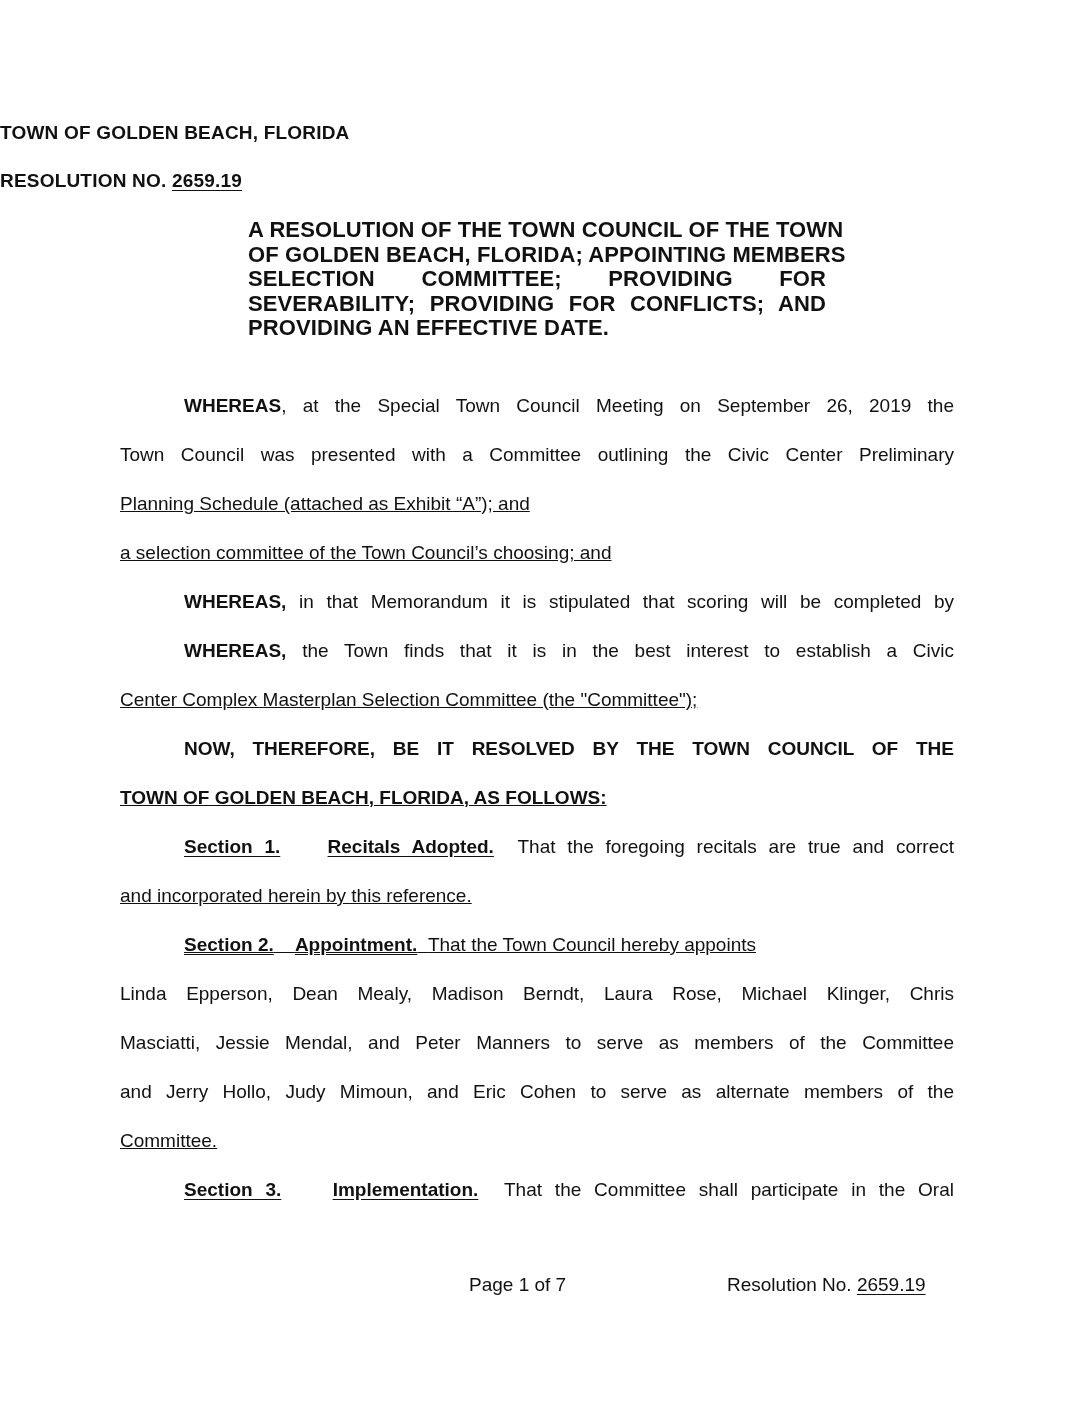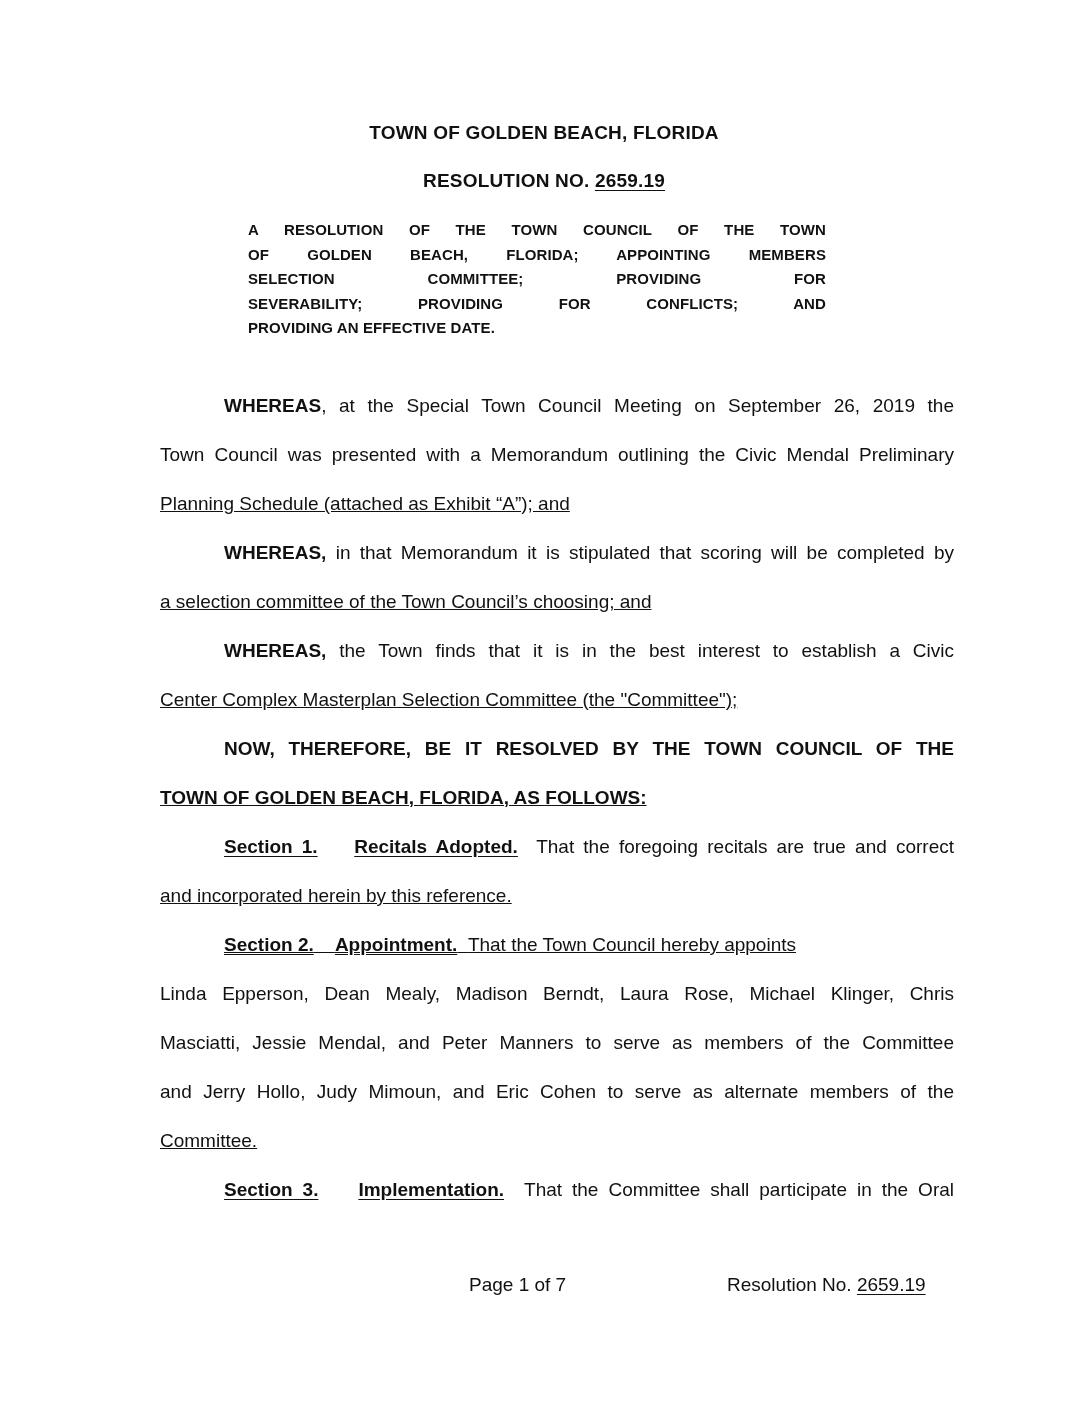--- a/index.html
+++ b/index.html
@@ -18,36 +18,36 @@
     .page {
       position: absolute;
       left: 0; top: 0;
       width: 1088px;
       height: 1408px;
     }
     .heading {
       position: absolute;
       left: 0;
       width: 1088px;
-      text-align: center;
+      text-align: left;
       font-weight: bold;
       font-size: 19px;
       letter-spacing: 0.2px;
     }
     .heading.h1 { top: 122px; }
     .heading.h2 { top: 170px; }
     .u { text-decoration: underline; text-underline-offset: 3px; }
 
     .title-block {
       position: absolute;
       left: 248px;
       width: 578px;
       top: 218px;
       font-weight: bold;
-      font-size: 15px;
+      font-size: 22px;
       line-height: 24.5px;
       text-align: justify;
       letter-spacing: 0.1px;
     }
     .title-line {
       display: block;
       text-align: justify;
       text-align-last: justify;
       white-space: nowrap;
     }
@@ -59,21 +59,20 @@
       width: 834px;
       font-size: 19px;
       line-height: 49px;
     }
     .line {
       display: block;
       height: 49px;
       white-space: nowrap;
       text-align: justify;
       text-align-last: justify;
-      margin-left: 40px;
     }
     .line.last { text-align-last: left; text-decoration: underline; }
     .indent { padding-left: 64px; }
     b { font-weight: bold; }
 
     .footer {
       position: absolute;
       top: 1274px;
       font-size: 19px;
     }
@@ -95,27 +94,27 @@
     <span class="title-line">OF GOLDEN BEACH, FLORIDA; APPOINTING MEMBERS</span>
     <span class="title-line">SELECTION COMMITTEE; PROVIDING FOR</span>
     <span class="title-line">SEVERABILITY; PROVIDING FOR CONFLICTS; AND</span>
     <span class="title-line last">PROVIDING AN EFFECTIVE DATE.</span>
   </div>
 
   <div class="body" style="top:381px;">
 
     <div>
       <span class="line indent"><b>WHEREAS</b><span>, at the Special Town Council Meeting on September 26, 2019 the</span></span>
-      <span class="line">Town Council was presented with a Memorandum outlining the Civic Mendal Preliminary</span>
+      <span class="line">Town Council was presented with a Committee outlining the Civic Center Preliminary</span>
       <span class="line last">Planning Schedule (attached as Exhibit “A”); and</span>
     </div>
 
     <div>
+      <span class="line last">a selection committee of the Town Council’s choosing; and</span>
       <span class="line indent"><b>WHEREAS,</b><span> in that Memorandum it is stipulated that scoring will be completed by</span></span>
-      <span class="line last">a selection committee of the Town Council’s choosing; and</span>
     </div>
 
     <div>
       <span class="line indent"><b>WHEREAS,</b><span> the Town finds that it is in the best interest to establish a Civic</span></span>
       <span class="line last">Center Complex Masterplan Selection Committee (the "Committee");</span>
     </div>
 
     <div>
       <b class="line indent">NOW, THEREFORE, BE IT RESOLVED BY THE TOWN COUNCIL OF THE</b>
       <b class="line last">TOWN OF GOLDEN BEACH, FLORIDA, AS FOLLOWS:</b>

